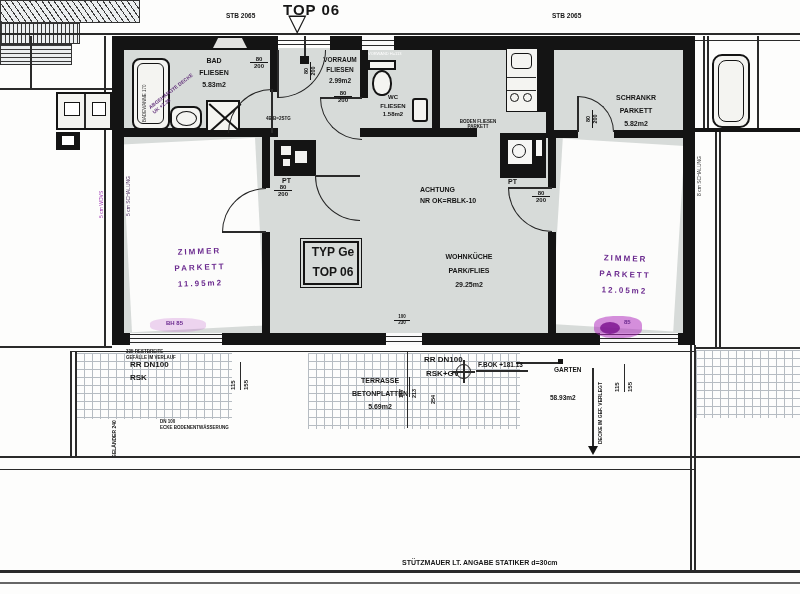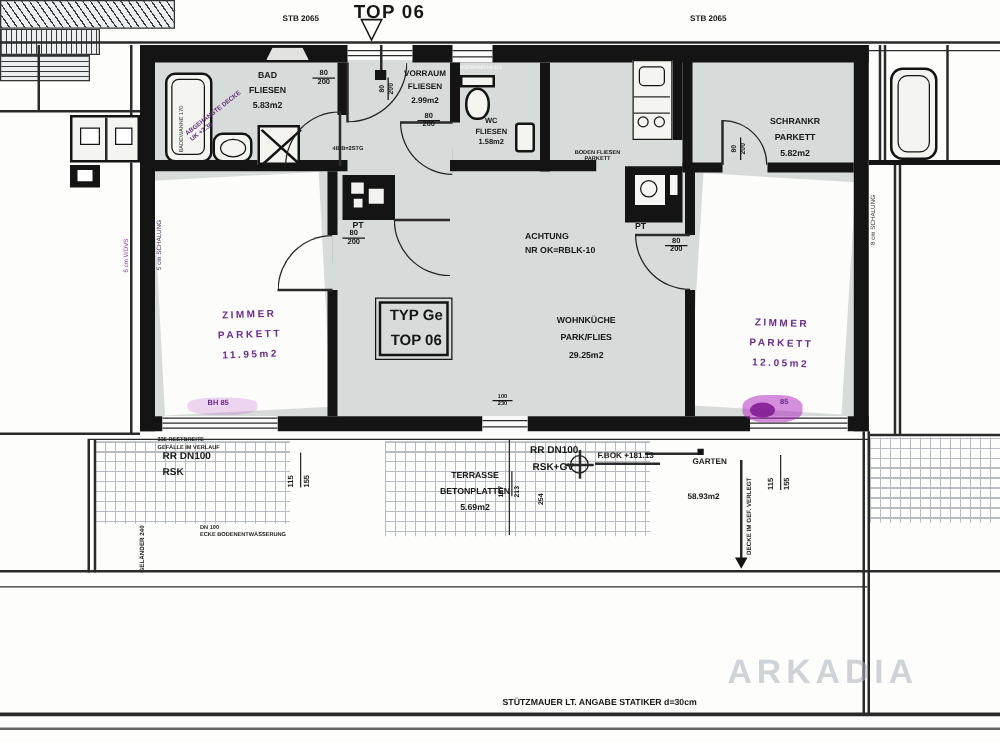--- a/index.html
+++ b/index.html
@@ -333,15 +333,14 @@
   <div class="txt" style="left:160px;top:419px;font-size:4.5px;font-weight:bold;">DN 100</div>
   <div class="txt" style="left:160px;top:425px;font-size:4.5px;font-weight:bold;">ECKE BODENENTWÄSSERUNG</div>
   <span class="vtxt" style="left:112px;top:406px;height:52px;font-size:5px;font-weight:bold;">GELÄNDER 240</span>
 
   <div class="thin" style="left:0;top:456px;width:800px;height:1.5px;"></div>
   <div class="thin" style="left:0;top:469px;width:694px;height:1px;"></div>
   <div class="thin" style="left:0;top:570px;width:800px;height:2.5px;"></div>
   <div class="abs" style="left:0;top:582px;width:800px;height:2px;background:#666;"></div>
 
   <div class="txt b" style="left:402px;top:559px;font-size:7px;">STÜTZMAUER LT. ANGABE STATIKER d=30cm</div>
-  <div class="txt b" style="left:582px;top:522px;font-size:27px;letter-spacing:4px;color:rgba(167,176,184,0.55);">ARKADIA</div>
 
 </div>
 
 </body></html>

